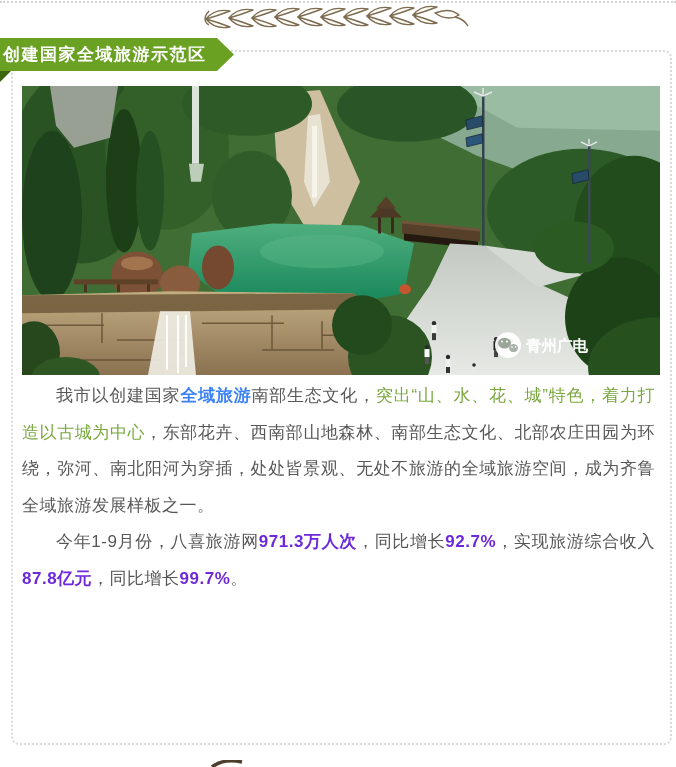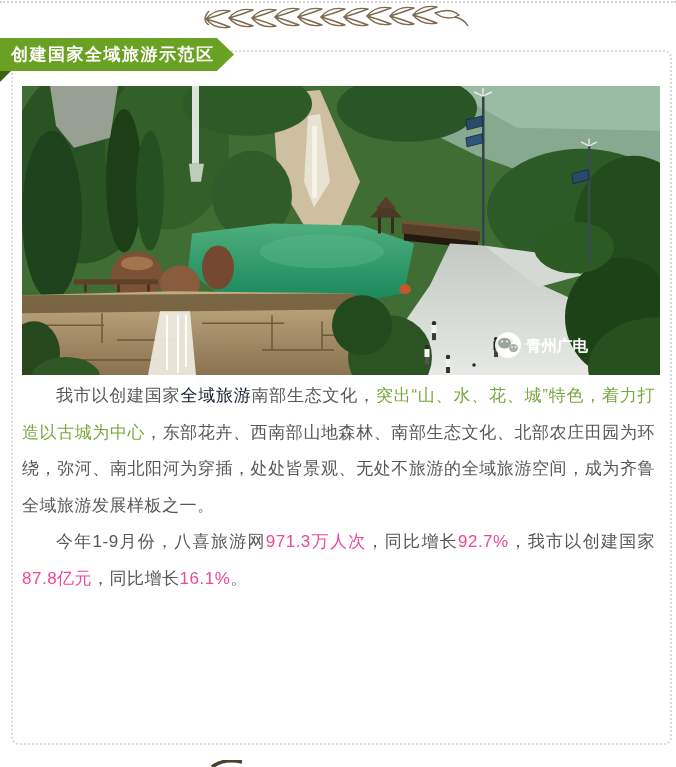--- a/index.html
+++ b/index.html
@@ -14,40 +14,40 @@
     border-top:2px dotted #d3d3d3;
   }
   .garland { position:absolute; top:4px; left:202px; width:280px; height:30px; }
   .card {
     position:absolute; left:11px; top:50px; width:661px; height:695px;
     border:2px dotted #d9d9d9; border-radius:8px; background:#fff;
   }
   .banner {
     position:absolute; left:0; top:38px; height:33px; width:234px; z-index:3;
     background:#6ba122; color:#fff; font-weight:bold; font-size:17px;
-    letter-spacing:1.5px; line-height:33px; padding-left:11px;
+    letter-spacing:1.5px; line-height:33px; padding-left:3px;
     clip-path:polygon(0 0, 217px 0, 234px 50%, 217px 100%, 0 100%);
   }
   .banner-fold {
     position:absolute; left:0; top:71px; width:0; height:0; z-index:2;
     border-top:11px solid #3c660e; border-right:11px solid transparent;
   }
   .photo {
     position:absolute; left:22px; top:86px; width:638px; height:289px; z-index:2;
     display:block;
   }
   .article {
     position:absolute; left:22px; top:378px; width:633px; z-index:2;
     font-size:17px; line-height:36.5px; color:#585757;
     text-align:justify; letter-spacing:0.5px;
   }
   .article p { margin:0; text-indent:2em; }
   .g  { color:#79a73e; }
-  .gb { color:#0f172a; font-weight:normal; }
-  .rb { color:#ec4899; font-weight:normal; }
+  .gb { color:#3b82f6; font-weight:bold; }
+  .rb { color:#6d28d9; font-weight:bold; }
   .bottom-leaf { position:absolute; left:210px; top:760px; width:40px; height:7px; z-index:4; }
 </style>
 </head>
 <body>
 
 <div class="page">
 
   <div class="top-dotted"></div>
 
   <svg class="garland" viewBox="0 0 280 30">
@@ -209,20 +209,20 @@
           <circle cx="490" cy="262" r="0.8" fill="#fff"></circle>
           <circle cx="493.5" cy="262" r="0.8" fill="#fff"></circle>
         </g>
         <text x="504" y="266" font-size="15.5" font-weight="600" fill="#ffffff">青州广电</text>
       </g>
     </g>
   </svg>
 
   <div class="article">
     <p><span>我市以创建国家</span><span class="gb">全域旅游</span><span>南部生态文化，</span><span class="g">突出“山、水、花、城”特色，着力打造以古城为中心</span><span>，东部花卉、西南部山地森林、南部生态文化、北部农庄田园为环绕，弥河、南北阳河为穿插，处处皆景观、无处不旅游的全域旅游空间，成为齐鲁全域旅游发展样板之一。</span></p>
-    <p><span>今年1-9月份，八喜旅游网</span><span class="rb">971.3万人次</span><span>，同比增长</span><span class="rb">92.7%</span><span>，我市以创建国家</span><span class="rb">87.8亿元</span><span>，同比增长</span><span class="rb">16.1%</span><span>。</span></p>
+    <p><span>今年1-9月份，八喜旅游网</span><span class="rb">971.3万人次</span><span>，同比增长</span><span class="rb">92.7%</span><span>，实现旅游综合收入</span><span class="rb">87.8亿元</span><span>，同比增长</span><span class="rb">99.7%</span><span>。</span></p>
   </div>
 
   <svg class="bottom-leaf" viewBox="0 0 40 7">
     <path d="M2,7 Q14,-2 32,2" stroke="#4d3f2c" stroke-width="3.5" fill="none"></path>
   </svg>
 
 </div>
 
 </body></html>

